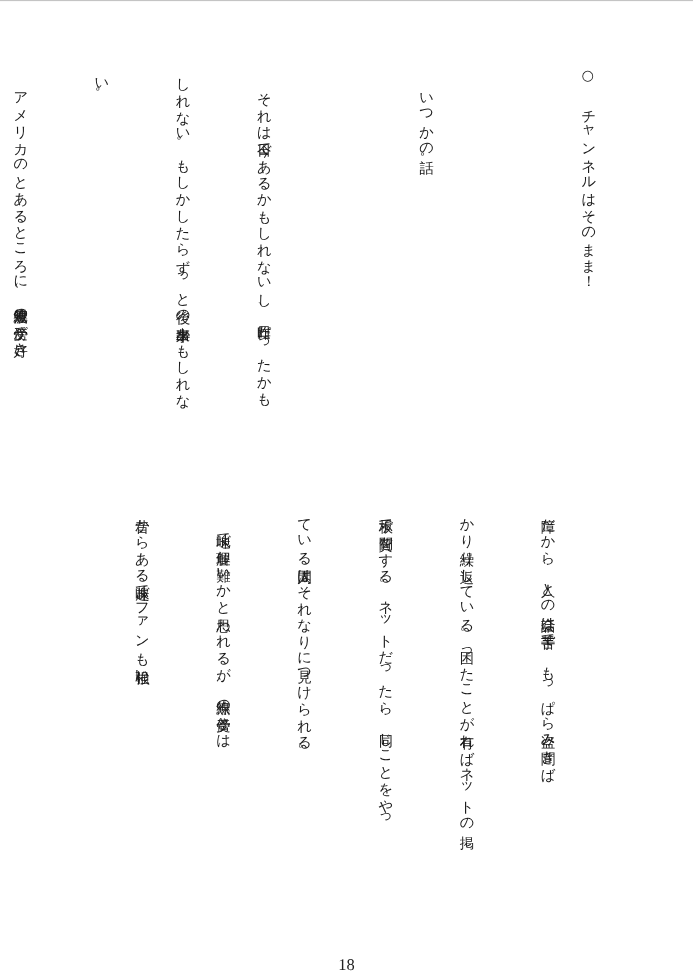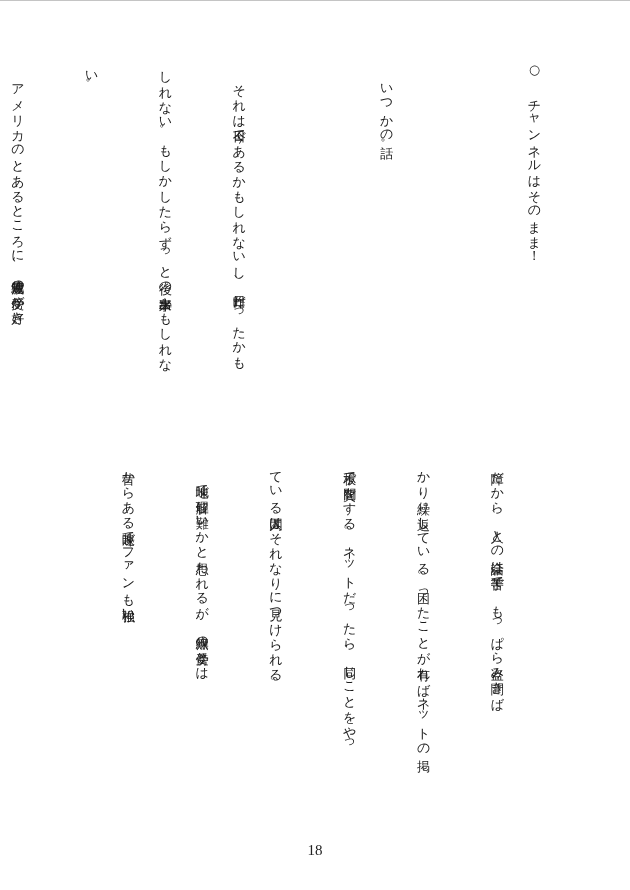--- a/index.html
+++ b/index.html
@@ -12,21 +12,21 @@
     position: absolute; writing-mode: vertical-rl; text-orientation: upright;
     font-size: 13px; line-height: 24.6px; letter-spacing: 0.3px;
     white-space: pre;
   }
   .block-top { right: 35px; top: 62px; height: 350px; }
   .block-bottom { right: 72px; top: 462px; height: 350px; }
   .line { display: block; }
   .title-line { margin-left: 0; }
   .title-mark { display: inline-block; }
   .page-number {
-    position: absolute; left: 0; width: 630px; top: 842px; text-align: center;
+    position: absolute; left: 0; width: 630px; top: 870px; text-align: center;
     font-family: "Liberation Serif", serif; font-size: 15px; color: #222;
   }
 </style>
 </head>
 <body>
 
 <div class="topline"></div>
 
 <div class="block block-top">
   <span class="line title-line"><span class="title-mark">○</span><span>　チャンネルはそのまま！</span></span>

